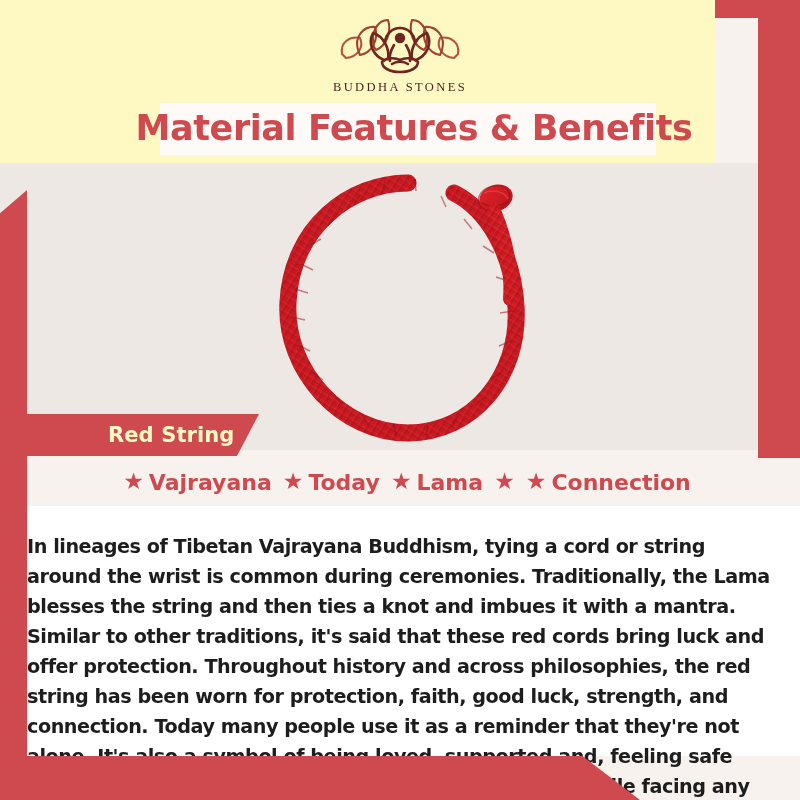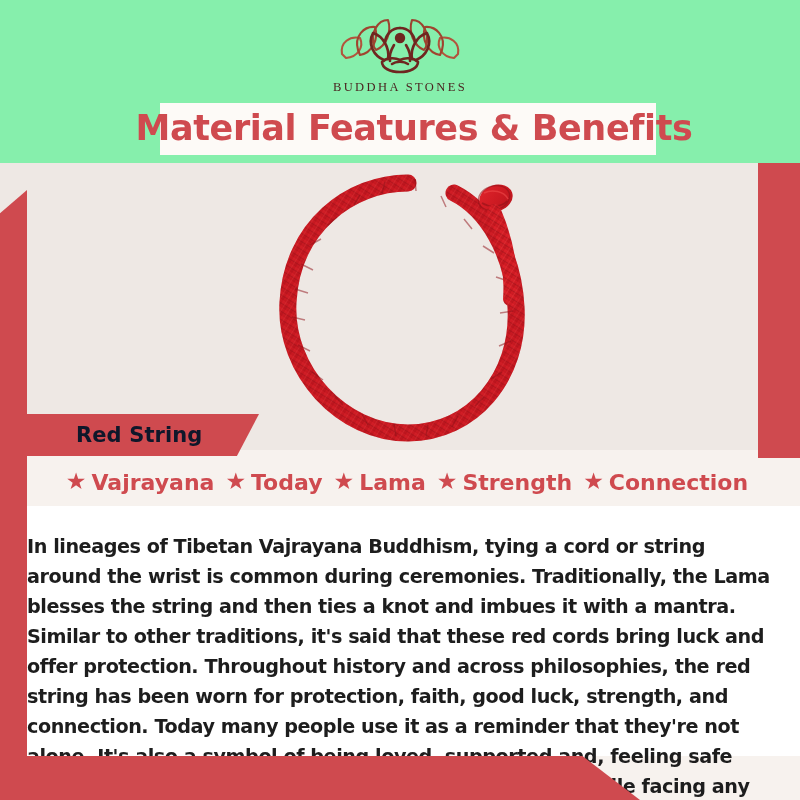--- a/index.html
+++ b/index.html
@@ -70,23 +70,23 @@
     background: #cf4a4f;
     z-index: 5;
     clip-path: polygon(0 0, 91% 0, 100% 100%, 0 100%);
   }
 
   
   .header {
     position: absolute;
     left: 0;
     top: 0;
-    width: 800px;
+    width: 715px;
     height: 163px;
-    background: #86efac;
+    background: #fef9c3;
     z-index: 5;
   }
   .logo-wrap {
     position: absolute;
     left: 0;
     top: 14px;
     width: 800px;
     text-align: center;
   }
   .logo-mark {
@@ -155,22 +155,22 @@
     top: 414px;
     width: 245px;
     height: 42px;
     background: #cf4a4f;
     z-index: 7;
     clip-path: polygon(0 0, 100% 0, 91% 100%, 0 100%);
     display: flex;
     align-items: center;
   }
   .ribbon-label {
-    margin-left: 62px;
-    color: #0f172a;
+    margin-left: 94px;
+    color: #fef9c3;
     font-family: "DejaVu Sans", sans-serif;
     font-weight: 700;
     font-size: 21px;
     letter-spacing: 0.1px;
   }
 
   
   .benefits {
     position: absolute;
     left: 0;
@@ -333,21 +333,20 @@
     <span class="benefit">
       <span class="star">★</span>
       <span>Today</span>
     </span>
     <span class="benefit">
       <span class="star">★</span>
       <span>Lama</span>
     </span>
     <span class="benefit">
       <span class="star">★</span>
-      <span>Strength</span>
     </span>
     <span class="benefit">
       <span class="star">★</span>
       <span>Connection</span>
     </span>
   </div>
 
   <div class="copy-panel">
     <p class="copy">In lineages of Tibetan Vajrayana Buddhism, tying a cord or string around the wrist is common during ceremonies. Traditionally, the Lama blesses the string and then ties a knot and imbues it with a mantra. Similar to other traditions, it's said that these red cords bring luck and offer protection. Throughout history and across philosophies, the red string has been worn for protection, faith, good luck, strength, and connection. Today many people use it as a reminder that they're not alone. It's also a symbol of being loved, supported and, feeling safe and secure. For others, it's a prompt to stay positive while facing any adversity.</p>
   </div>

